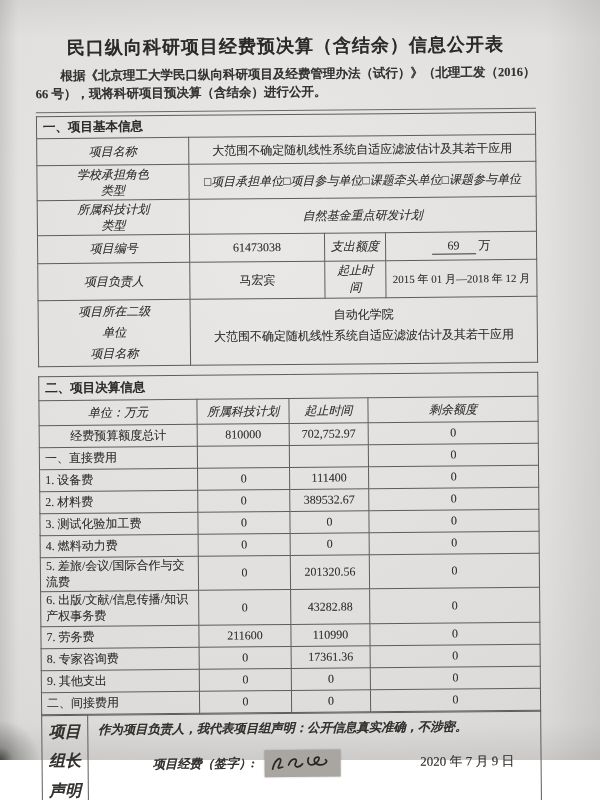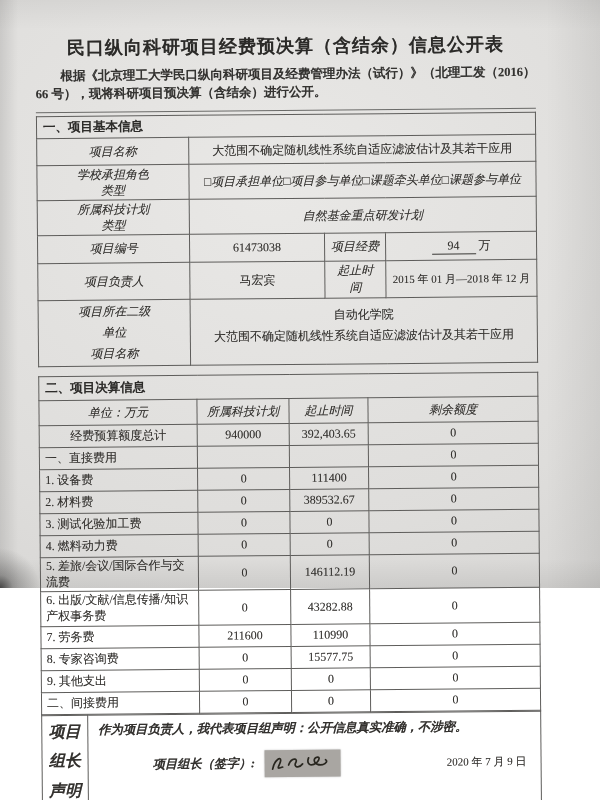--- a/index.html
+++ b/index.html
@@ -3,21 +3,21 @@
 <meta charset="utf-8">
 <style>
   html,body{margin:0;padding:0;}
   body{
     width:600px;height:800px;overflow:hidden;
     font-family:"Liberation Serif","DejaVu Serif",serif;
     color:#2f2e2c;
   }
   
   .photo{
-    position:relative;width:600px;height:588px;
+    position:relative;width:600px;height:760px;
     background:
       radial-gradient(circle at 0% 100%, rgba(10,10,10,0.65) 0px, rgba(20,20,20,0.28) 13px, rgba(0,0,0,0) 40px),
       linear-gradient(90deg, rgba(0,0,0,0.10) 0%, rgba(0,0,0,0) 3%, rgba(0,0,0,0) 91%, rgba(0,0,0,0.07) 100%),
       linear-gradient(0deg, rgba(0,0,0,0.07) 0%, rgba(0,0,0,0) 5%, rgba(0,0,0,0) 95%, rgba(0,0,0,0.05) 100%),
       radial-gradient(130% 110% at 45% 32%, #e9e8e6 0%, #dedddb 55%, #cfcecc 100%);
   }
   .paper-content{
     position:absolute;left:38px;top:34px;width:500px;
     transform:rotate(-0.5deg);transform-origin:50% 40%;
     text-shadow:0 0 0.5px rgba(40,40,40,0.35);
@@ -52,21 +52,21 @@
   .decl .dlabel{width:46px;font-style:italic;font-weight:700;line-height:1.85;font-size:16px;}
   .decl .dbody{padding:0;vertical-align:top;text-align:left;}
   .stmt{padding:6px 8px 0 10px;font-weight:700;font-style:italic;font-size:12.3px;color:#33312e;}
   .signrow{display:flex;align-items:center;margin-top:13px;padding:0 10px 0 64px;}
   .signlabel{font-weight:700;font-style:italic;font-size:12.3px;white-space:nowrap;}
   .sigbox{
     display:inline-block;margin-left:10px;width:76px;height:27px;
     background:#a9a6a2;box-shadow:0 0 2px rgba(0,0,0,0.25);
   }
   .sigbox svg{display:block;}
-  .datecell{margin-left:auto;margin-right:4px;font-size:11px;white-space:nowrap;}
+  .datecell{margin-left:auto;margin-right:16px;font-size:13px;white-space:nowrap;}
   .note{margin:6px 0 0 13px;font-size:12.3px;font-weight:700;font-style:italic;color:#33312e;}
 </style>
 </head>
 <body>
 
 <div class="photo">
   <div class="paper-content">
 
     <h1 class="title">民口纵向科研项目经费预决算（含结余）信息公开表</h1>
     <p class="intro">根据《北京理工大学民口纵向科研项目及经费管理办法（试行）》（北理工发（2016）66 号），现将科研项目预决算（含结余）进行公开。</p>
@@ -98,23 +98,23 @@
       <tr style="height:29px">
         <td class="lbl clip2">
           <span>所属科技计划</span>
           <span>类型</span>
         </td>
         <td colspan="3" class="lbl">自然基金重点研发计划</td>
       </tr>
       <tr style="height:28px">
         <td class="lbl">项目编号</td>
         <td>61473038</td>
-        <td class="lbl" style="padding:1px 1px">项目经费</td>
+        <td class="lbl" style="padding:1px 1px">支出额度</td>
         <td>
-          <span class="u84">94</span>
+          <span class="u84">69</span>
           <span>万</span>
         </td>
       </tr>
       <tr style="height:30px">
         <td class="lbl">项目负责人</td>
         <td>马宏宾</td>
         <td class="lbl" style="padding:1px 12px">起止时间</td>
         <td style="font-size:11px;padding:1px 1px">2015 年 01 月—2018 年 12 月</td>
       </tr>
       <tr style="height:62px">
@@ -145,22 +145,22 @@
             <td class="sec-hdr" colspan="4">二、项目决算信息</td>
           </tr>
       <tr class="hdr">
         <td>单位：万元</td>
         <td>所属科技计划</td>
         <td>起止时间</td>
         <td>剩余额度</td>
       </tr>
       <tr style="height:22px">
         <td>经费预算额度总计</td>
-        <td>940000</td>
-        <td>392,403.65</td>
+        <td>810000</td>
+        <td>702,752.97</td>
         <td>0</td>
       </tr>
       <tr style="height:15px">
         <td class="left">一、直接费用</td>
         <td></td>
         <td></td>
         <td>0</td>
       </tr>
       <tr>
         <td class="left">1. 设备费</td>
@@ -182,39 +182,39 @@
       </tr>
       <tr>
         <td class="left">4. 燃料动力费</td>
         <td>0</td>
         <td>0</td>
         <td>0</td>
       </tr>
       <tr style="height:32px">
         <td class="left" style="line-height:1.3">5. 差旅/会议/国际合作与交流费</td>
         <td>0</td>
-        <td>146112.19</td>
+        <td>201320.56</td>
         <td>0</td>
       </tr>
       <tr style="height:34px">
         <td class="left" style="line-height:1.3">6. 出版/文献/信息传播/知识产权事务费</td>
         <td>0</td>
         <td>43282.88</td>
         <td>0</td>
       </tr>
       <tr>
         <td class="left">7. 劳务费</td>
         <td>211600</td>
         <td>110990</td>
         <td>0</td>
       </tr>
       <tr>
         <td class="left">8. 专家咨询费</td>
         <td>0</td>
-        <td>15577.75</td>
+        <td>17361.36</td>
         <td>0</td>
       </tr>
       <tr>
         <td class="left">9. 其他支出</td>
         <td>0</td>
         <td>0</td>
         <td>0</td>
       </tr>
       <tr>
         <td class="left">二、间接费用</td>
@@ -233,21 +233,21 @@
       <tbody>
           <tr>
         <td class="dlabel">
           <span style="display:block">项目</span>
           <span style="display:block">组长</span>
           <span style="display:block">声明</span>
         </td>
         <td class="dbody">
           <div class="stmt">作为项目负责人，我代表项目组声明：公开信息真实准确，不涉密。</div>
           <div class="signrow">
-            <span class="signlabel">项目组长（签字）:</span>
+            <span class="signlabel">项目经费（签字）:</span>
             <span class="sigbox">
               <svg width="76" height="27" viewBox="0 0 76 27">
                 <path d="M8,19 C10,9 17,6 16,11 C15,16 10,20 18,17 M24,15 C27,7 34,8 31,13 C29,17 34,19 38,14 M44,8 C42,13 45,18 52,13 C56,9 55,6 51,8 C48,10 50,16 58,15 C62,14 63,11 61,10" fill="none" stroke="#28261f" stroke-width="1.7" stroke-linecap="round"></path>
               </svg>
             </span>
             <span class="datecell">2020 年 7 月 9 日</span>
           </div>
         </td>
       </tr>
     </tbody>

